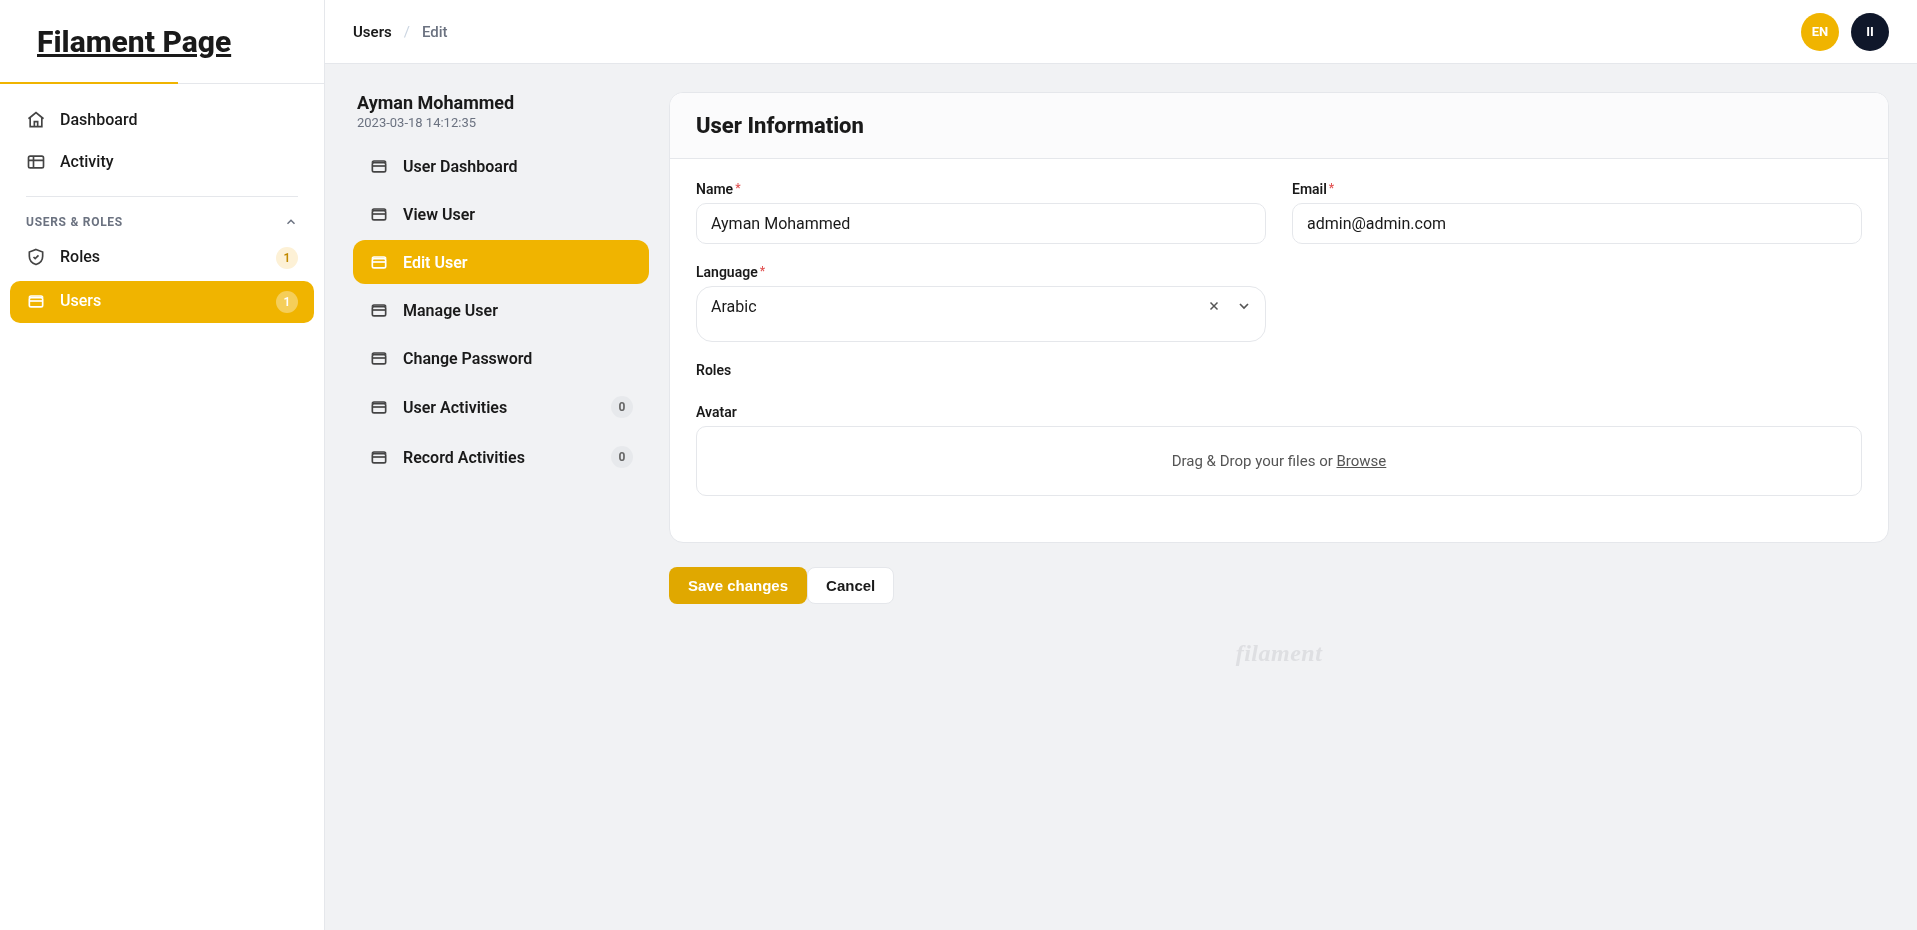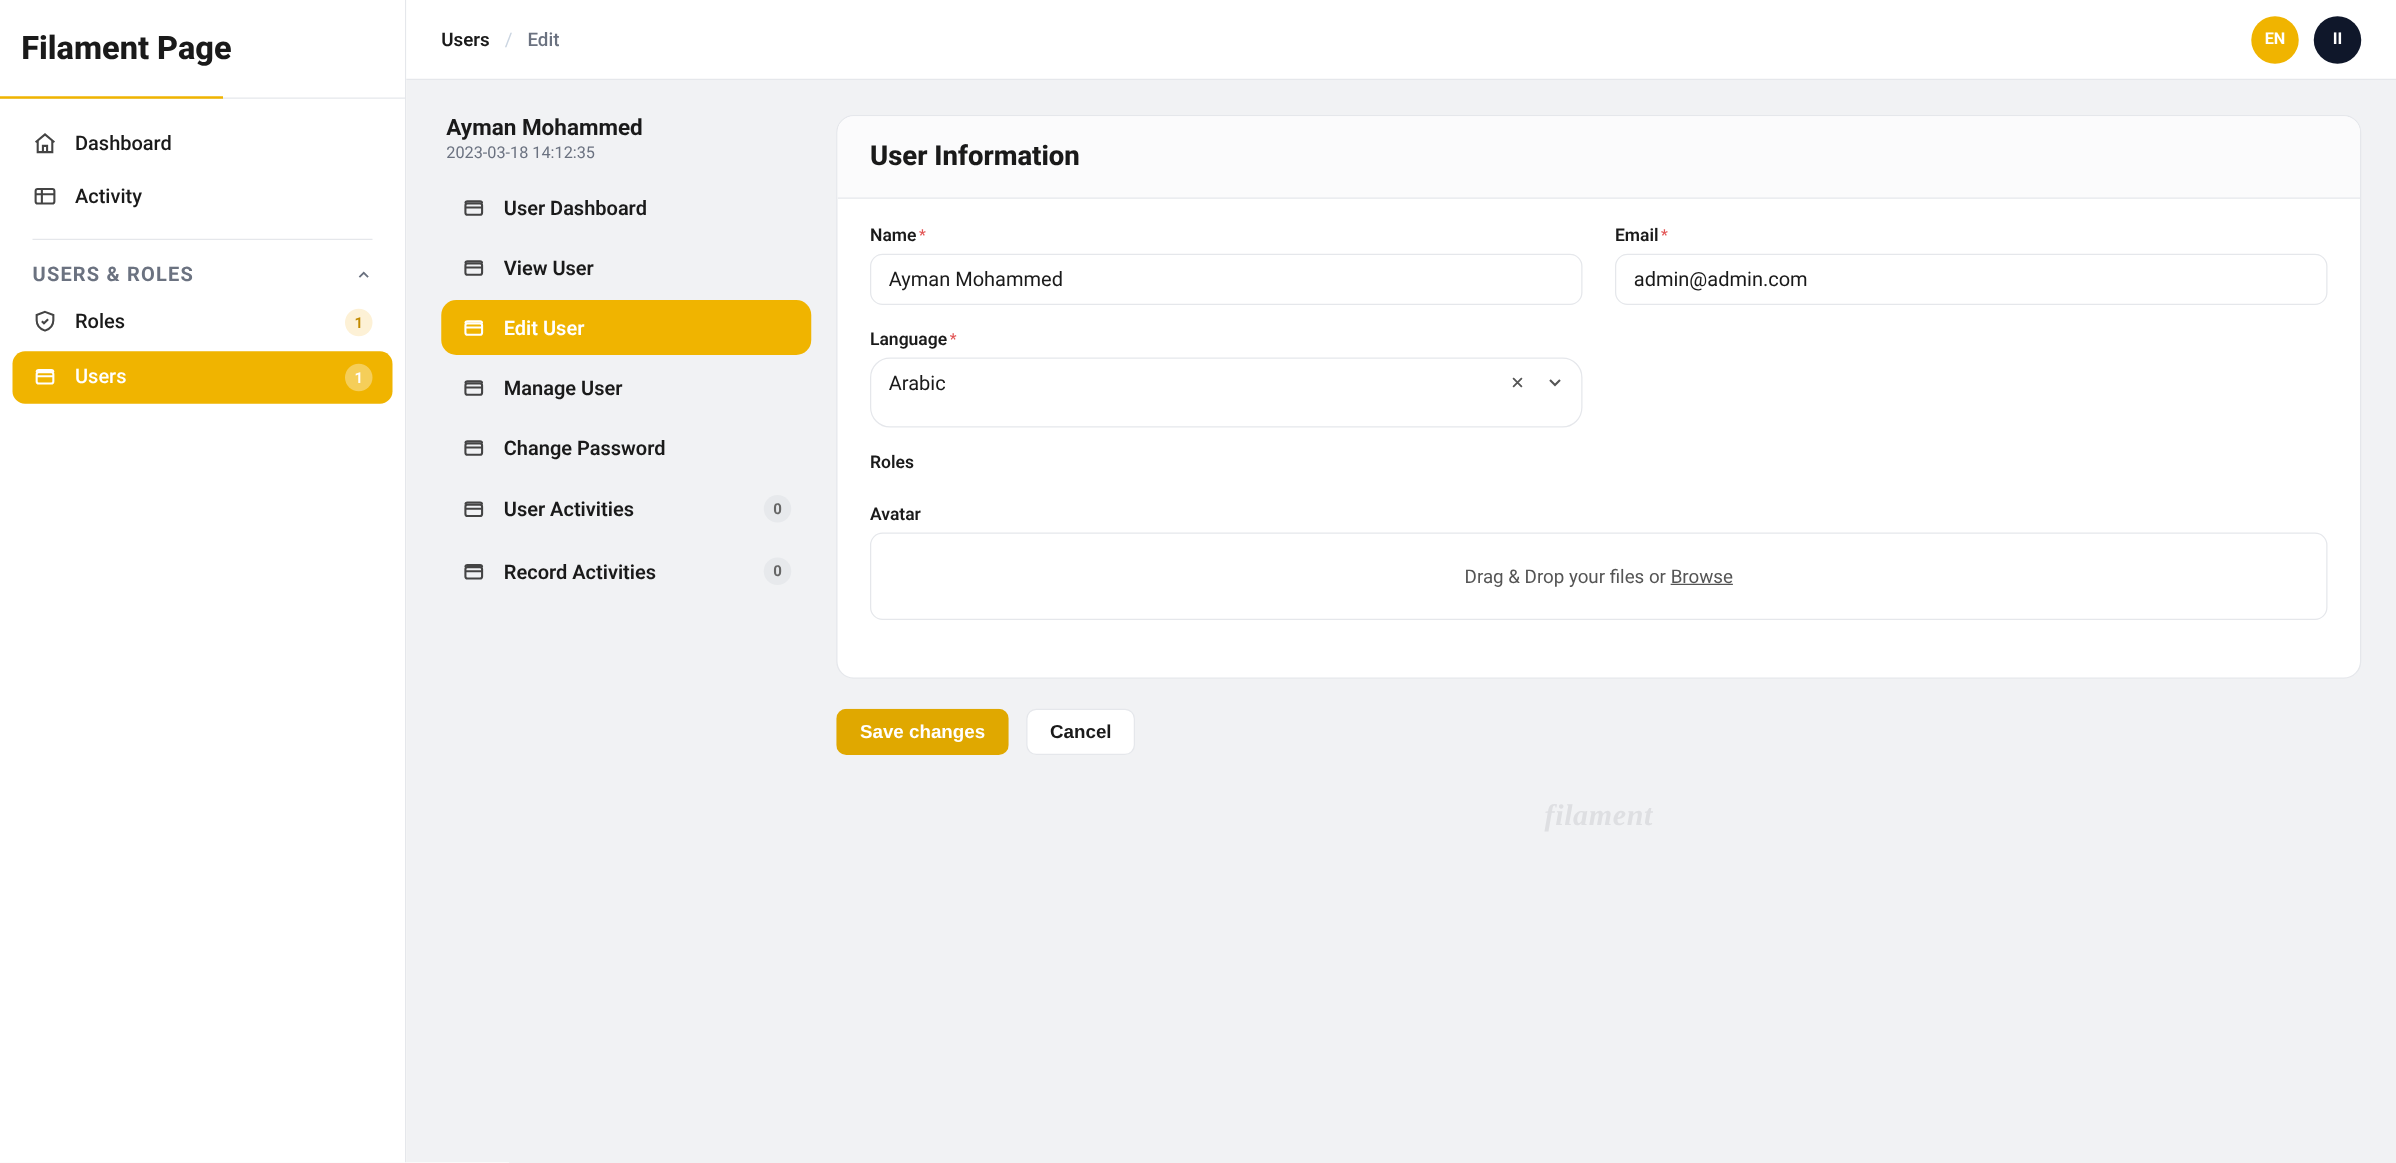--- a/index.html
+++ b/index.html
@@ -31,25 +31,26 @@
   
   .sidebar {
     width: 325px;
     flex-shrink: 0;
     border-right: 1px solid var(--border);
     display: flex;
     flex-direction: column;
     background: #fff;
   }
   .brand {
-    padding: 24px 17px;
-    font-size: 26px;
+    padding: 24px 37px;
+    font-size: 30px;
     font-weight: 800;
     border-bottom: 1px solid var(--border);
     position: relative;
+    text-decoration: underline;
   }
   .brand::after{
     content:"";
     position:absolute;
     left:0; right:0; bottom:-1px;
     height:2px;
     background: linear-gradient(to right, var(--yellow-bright) 55%, transparent 55%);
   }
   .nav {
     padding: 16px 10px;
@@ -96,21 +97,21 @@
   .nav-divider {
     height: 1px;
     background: var(--border);
     margin: 14px 16px;
   }
   .nav-group-header {
     display:flex;
     align-items:center;
     justify-content: space-between;
     padding: 4px 16px 8px;
-    font-size: 16px;
+    font-size: 12px;
     font-weight: 700;
     color: var(--text-muted);
     letter-spacing: 0.06em;
     cursor:pointer;
   }
   .nav-group-header .chev {
     color: var(--text-muted);
   }
 
   
@@ -313,21 +314,20 @@
   .dropzone {
     padding: 25px 14px;
     text-align:center;
     color:#555;
     font-size:15px;
   }
   .dropzone .browse { text-decoration: underline; cursor:pointer;}
 
   .actions {
     display:flex;
-    gap: 14px;
     margin-top: 24px;
   }
   .btn {
     border-radius: 8px;
     padding: 9px 18px;
     font-size: 15px;
     font-weight:600;
     cursor:pointer;
     border:1px solid transparent;
   }

